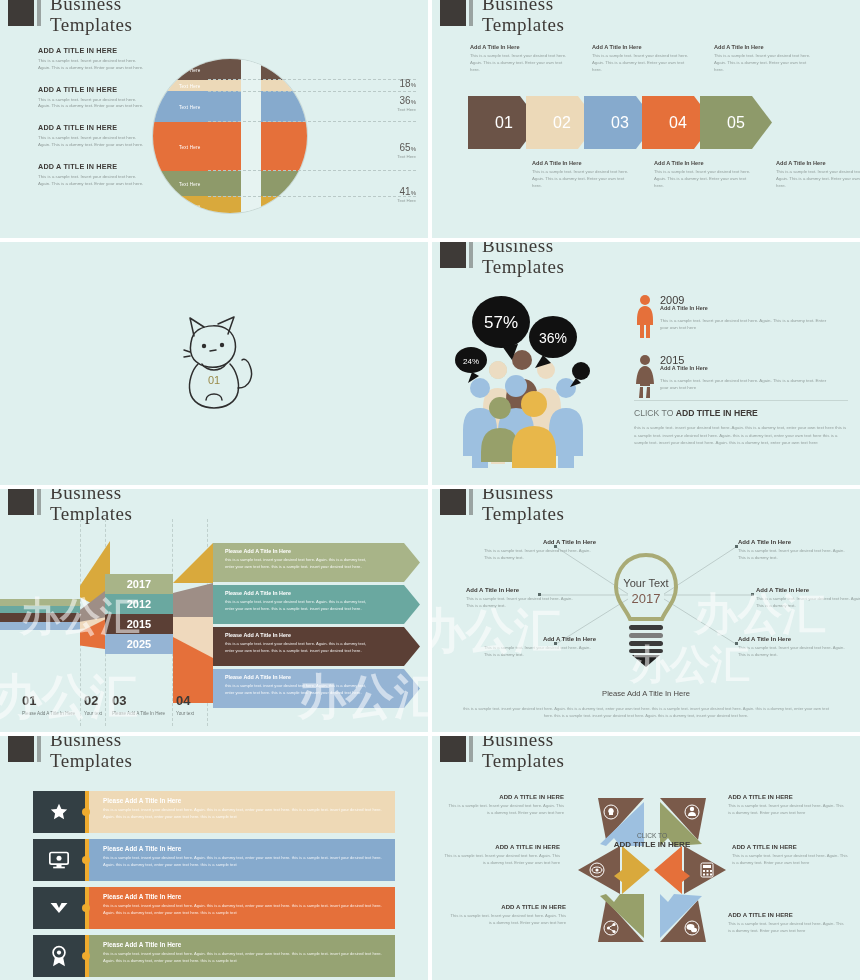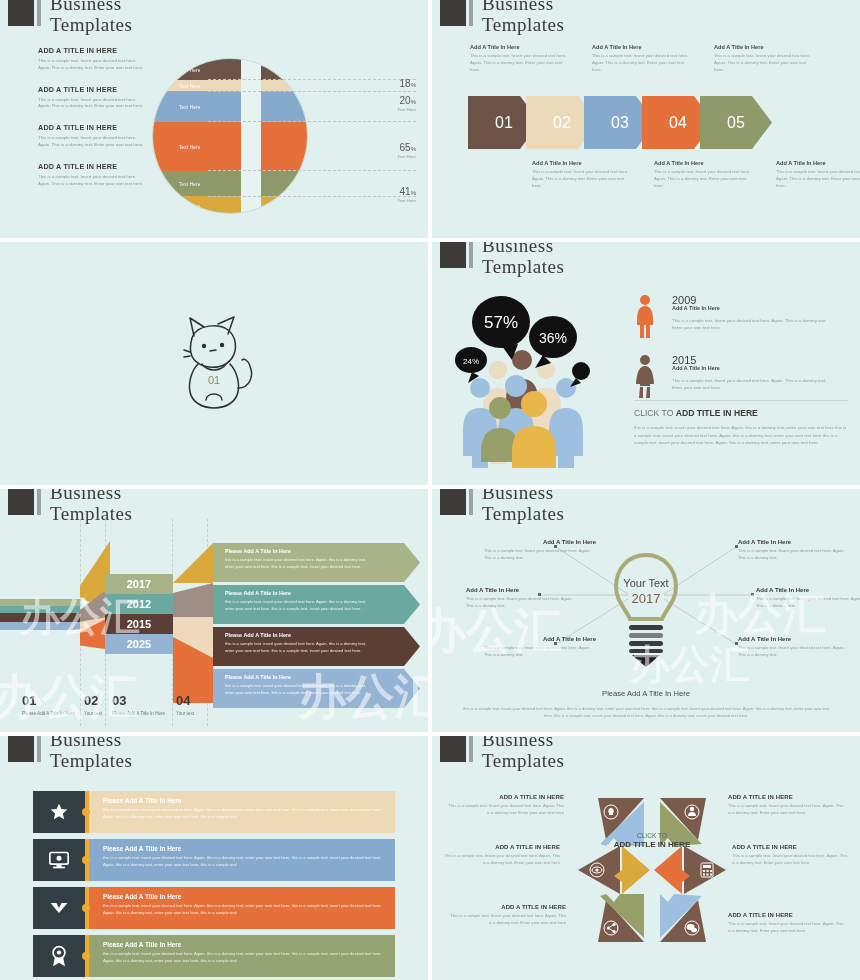--- a/index.html
+++ b/index.html
@@ -65,21 +65,21 @@
   .s2-bot { position: absolute; top: 160px; display: flex; }
 
   
   .s3-cat { position: absolute; left: 50%; top: 58px; transform: translateX(-50%); }
 
   
   .s4-people { position: absolute; left: 18px; top: 48px; }
   .s4-right { position: absolute; left: 202px; top: 52px; width: 200px; }
   .s4-yr { display: flex; align-items: flex-start; margin-bottom: 16px; }
   .s4-yr .fig { width: 22px; flex: none; }
-  .s4-yr .txt { margin-left: 16px; }
+  .s4-yr .txt { margin-left: 4px; }
   .s4-yr .txt .y { font-size: 11px; color: #3e3a37; font-family: "Liberation Sans", sans-serif; }
   .s4-yr .txt .t { font-size: 5.4px; font-weight: bold; color: #4a4744; margin-top: -1px; }
   .s4-yr .txt .d { font-size: 4.4px; color: #94a09e; line-height: 1.6; margin-top: 6px; }
   .s4-hr { position: absolute; left: 202px; right: 12px; top: 158px; height: 1px; background: #c6d6d3; }
   .s4-cta { position: absolute; left: 202px; top: 166px; font-size: 8.6px; color: #6d7472; }
   .s4-cta b { color: #3e3a37; }
   .s4-ctap { position: absolute; left: 202px; right: 12px; top: 182px; font-size: 4.4px; color: #94a09e; line-height: 1.75; }
 
   
   .s5-vline { position: absolute; top: 30px; bottom: 6px; width: 0; border-left: 1px dashed #bfd0cd; }
@@ -193,21 +193,21 @@
     <div class="s1-dash" style="left:208px;right:12px;top:79px"></div>
     <div class="s1-dash" style="left:208px;right:12px;top:91px"></div>
     <div class="s1-dash" style="left:208px;right:12px;top:121px"></div>
     <div class="s1-dash" style="left:208px;right:12px;top:170px"></div>
     <div class="s1-dash" style="left:208px;right:12px;top:196px"></div>
 
     <div class="s1-pct" style="top:78px">
       <div class="n"><span>18</span><i>%</i></div>
     </div>
     <div class="s1-pct" style="top:95px">
-      <div class="n"><span>20</span><i>%</i></div>
+      <div class="n"><span>36</span><i>%</i></div>
       <div class="t">Text Here</div>
     </div>
     <div class="s1-pct" style="top:142px">
       <div class="n"><span>65</span><i>%</i></div>
       <div class="t">Text Here</div>
     </div>
     <div class="s1-pct" style="top:186px">
       <div class="n"><span>41</span><i>%</i></div>
       <div class="t">Text Here</div>
     </div>

